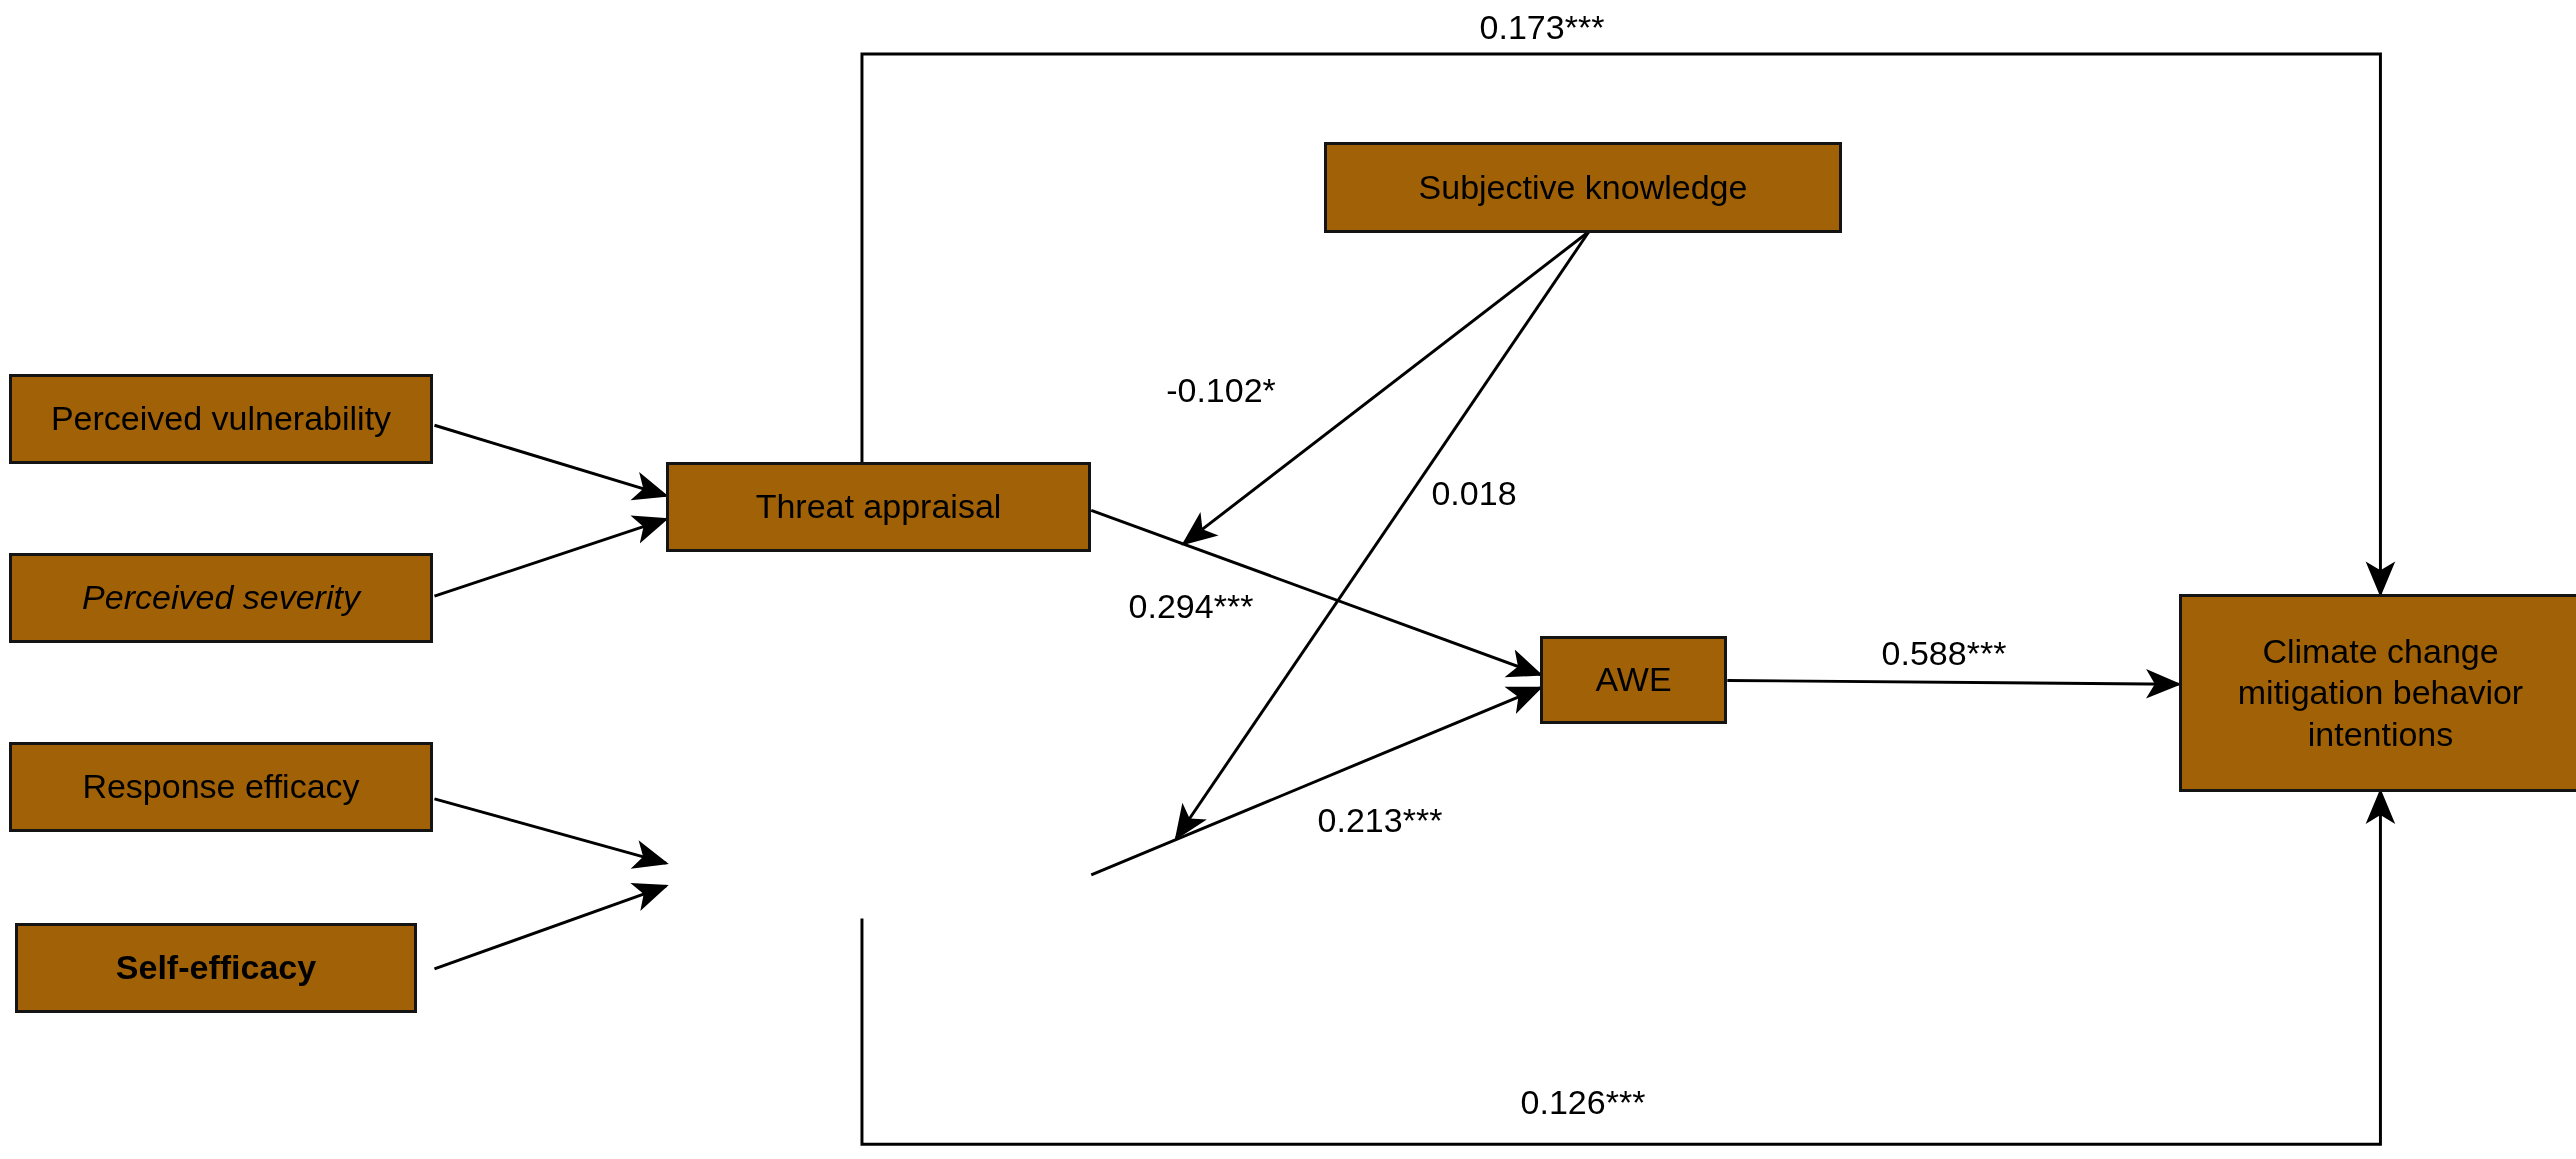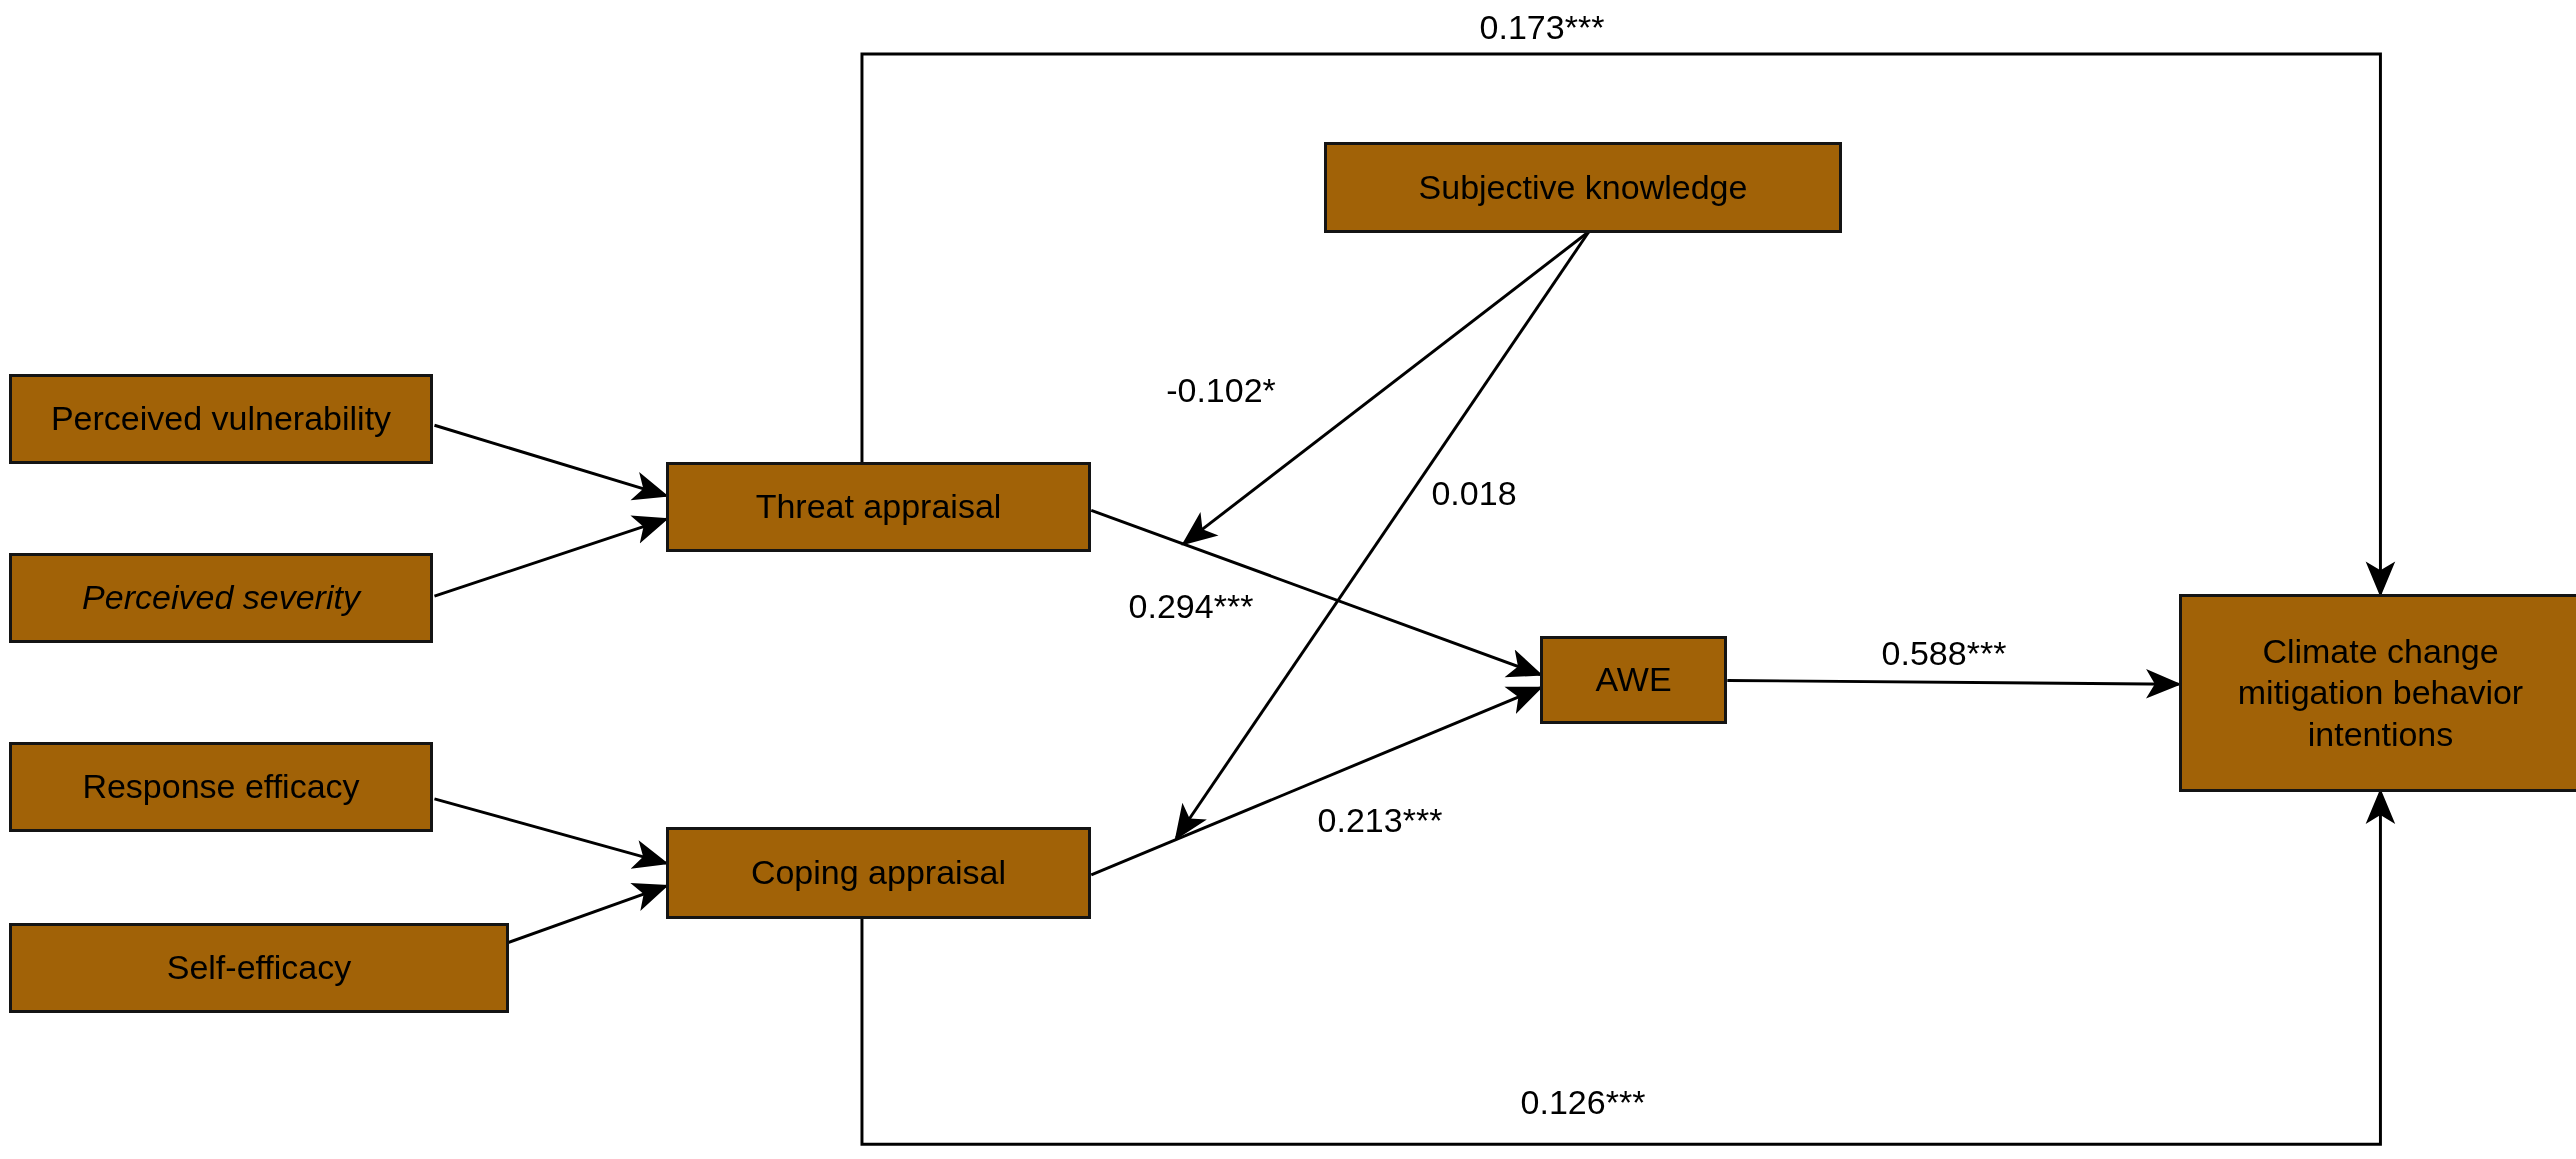--- a/index.html
+++ b/index.html
@@ -35,21 +35,21 @@
     position: absolute;
     transform: translate(-50%, -50%);
     font-size: 34px;
     white-space: nowrap;
     color: #000000;
   }
   
   #n-pv      { left: 9px;   top: 374px;  width: 424px; height: 90px; }
   #n-ps      { left: 9px;   top: 553px;  width: 424px; height: 90px; font-style: italic; }
   #n-re      { left: 9px;   top: 742px; width: 424px; height: 90px; }
-  #n-se      { left: 9px;   top: 923px; width: 500px; height: 90px; }
+  #n-se      { left: 15px;   top: 923px; width: 402px; height: 90px; font-weight: bold; }
   #n-threat  { left: 666px;  top: 462px;  width: 425px; height: 90px; }
   #n-coping  { left: 666px;  top: 827px; width: 425px; height: 92px; }
   #n-sk      { left: 1324px; top: 142px;  width: 518px; height: 91px; }
   #n-awe     { left: 1540px; top: 636px;  width: 187px; height: 88px; }
   #n-climate { left: 2179px; top: 594px;  width: 403px; height: 198px; }
   
   #l-173 { left: 1542px; top: 27px;  }
   #l-102 { left: 1221px; top: 390px; }
   #l-018 { left: 1474px; top: 493px; }
   #l-294 { left: 1191px; top: 606px; }
@@ -91,23 +91,20 @@
   </div>
   <div class="node" id="n-re">
     <span>Response efficacy</span>
   </div>
   <div class="node" id="n-se">
     <span>Self-efficacy</span>
   </div>
   <div class="node" id="n-threat">
     <span>Threat appraisal</span>
   </div>
-  <div class="node" id="n-coping">
-    <span>Coping appraisal</span>
-  </div>
   <div class="node" id="n-sk">
     <span>Subjective knowledge</span>
   </div>
   <div class="node" id="n-awe">
     <span>AWE</span>
   </div>
   <div class="node" id="n-climate">
     <span>Climate change mitigation behavior intentions</span>
   </div>
 

